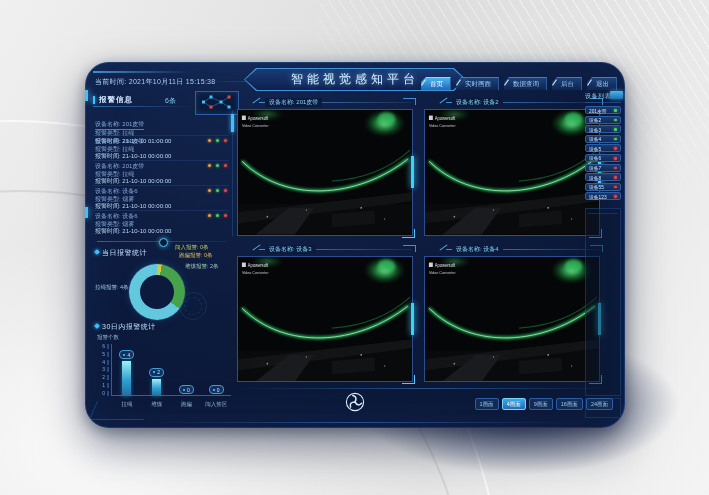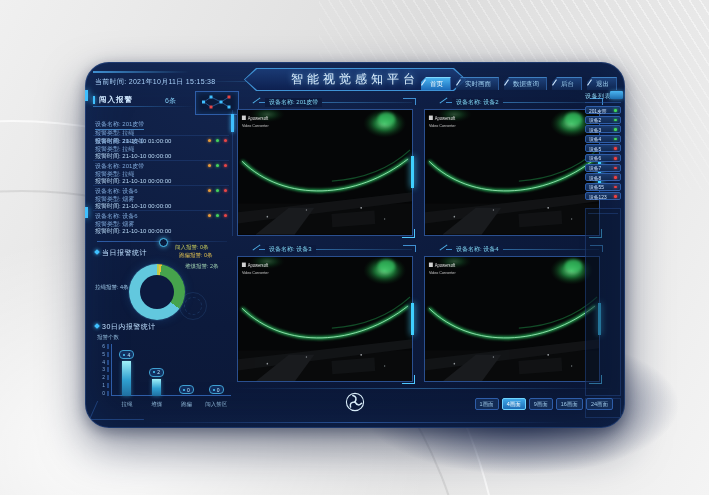--- a/index.html
+++ b/index.html
@@ -181,21 +181,21 @@
   <div class="nav-tabs" id="nav-tabs">
       <div class="nav-tab active">首页</div>
       <div class="nav-tab">实时画面</div>
       <div class="nav-tab">数据查询</div>
       <div class="nav-tab">后台</div>
       <div class="nav-tab">退出</div>
     </div>
 
   <div class="lsb">
     <div class="alarm-hdr">
-      <span class="alarm-title">闯入报警</span>
+      <span class="alarm-title">报警信息</span>
       <span class="alarm-count">6条</span>
     </div>
     <div class="topo-box">
       <svg width="40" height="20" viewBox="0 0 40 20">
         <g stroke="#2e6db0" stroke-width="0.7">
           <line x1="8" y1="10" x2="15" y2="5"></line>
             <line x1="8" y1="10" x2="15" y2="15"></line>
           <line x1="15" y1="5" x2="25" y2="10"></line>
             <line x1="15" y1="15" x2="25" y2="10"></line>
           <line x1="25" y1="10" x2="33" y2="5"></line>

